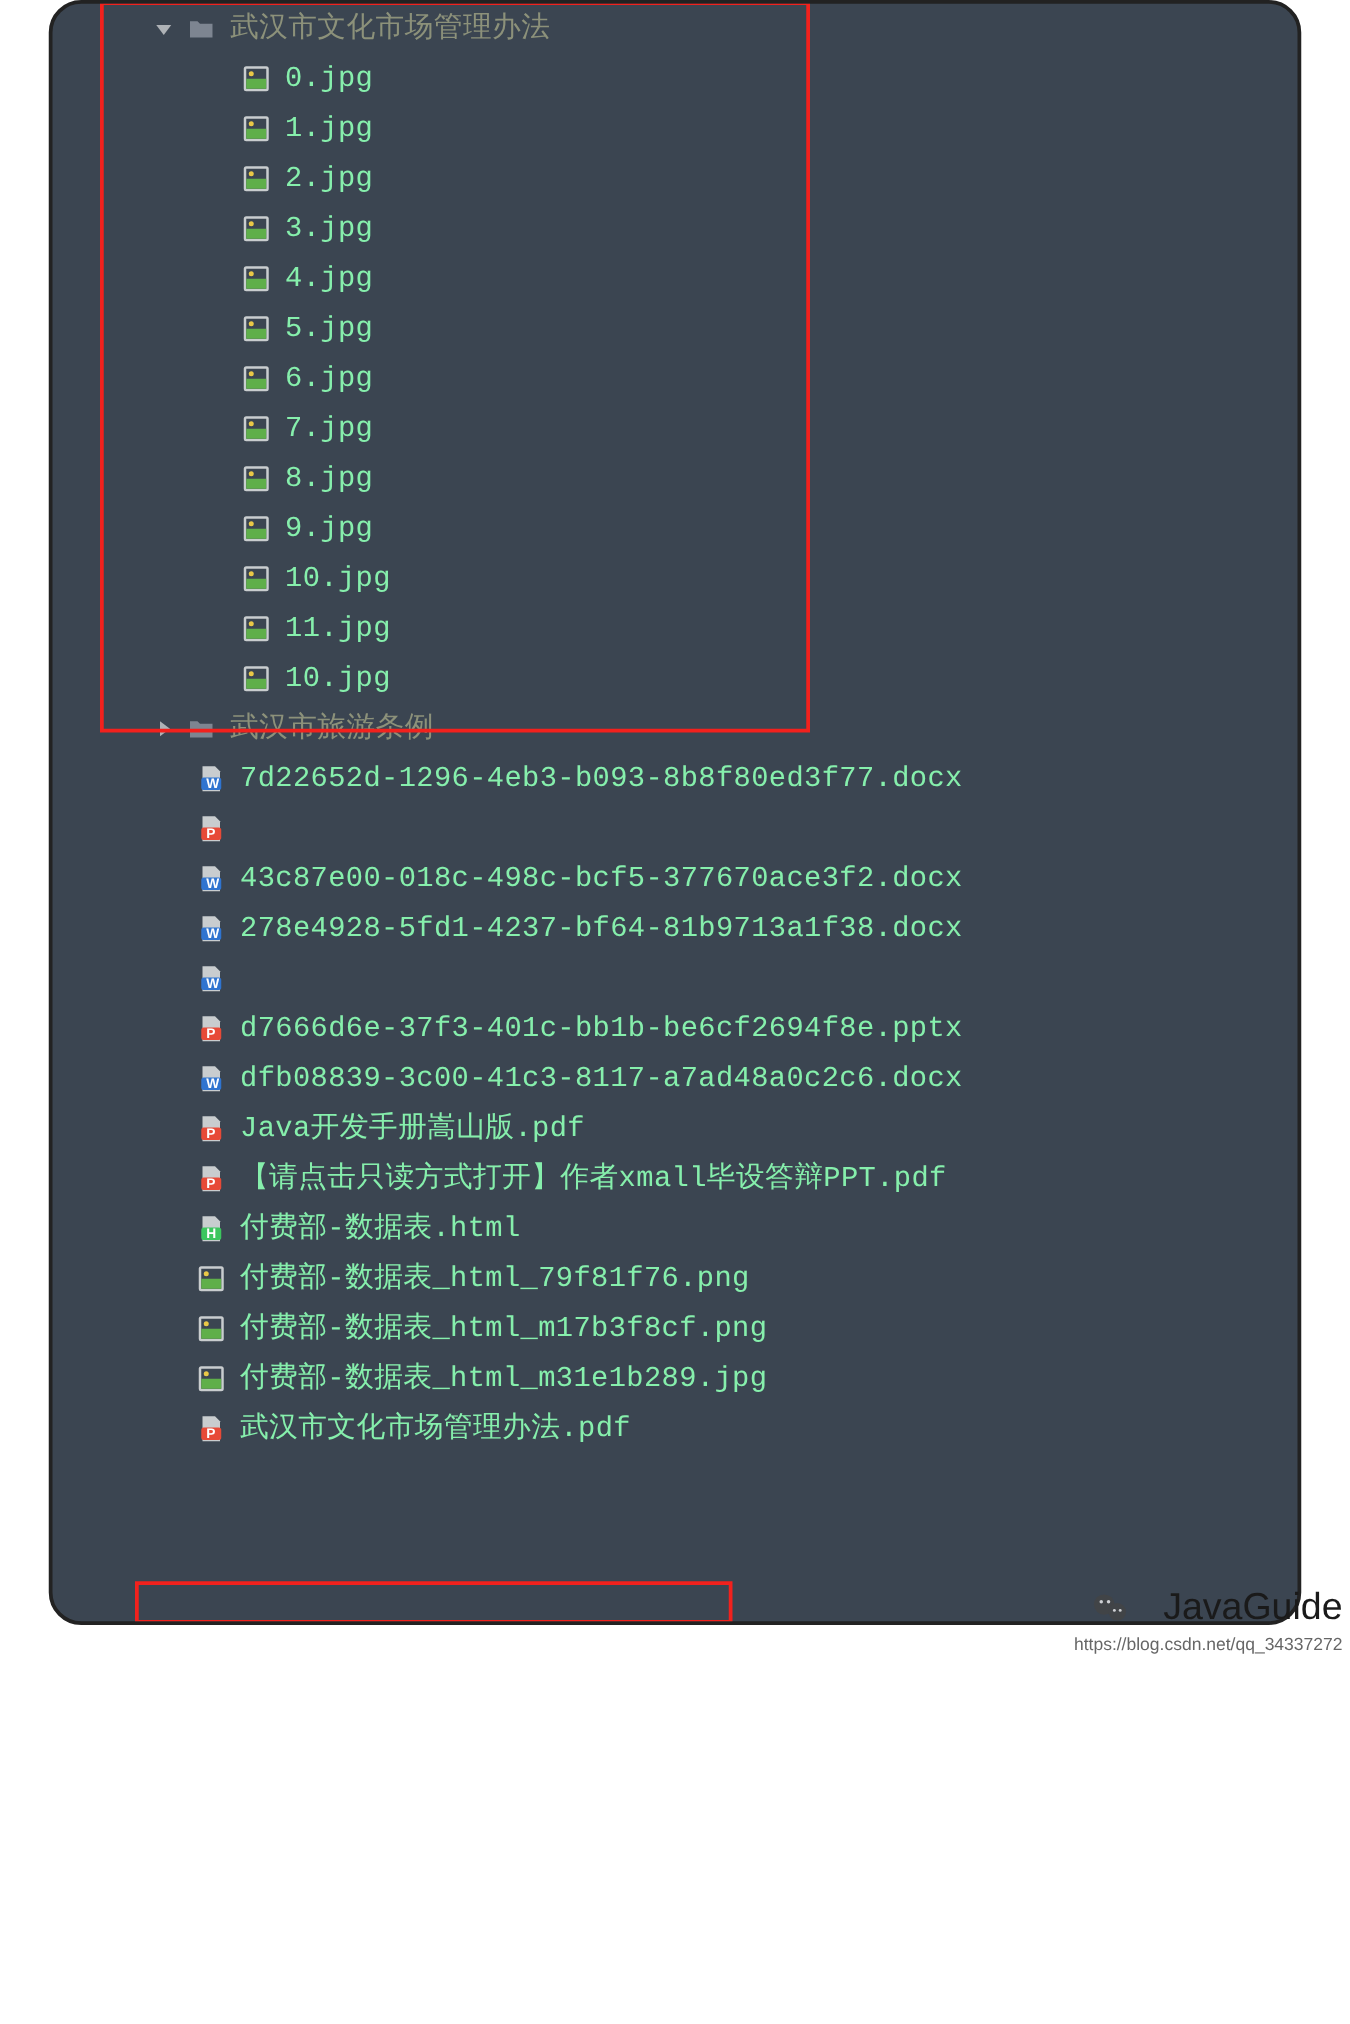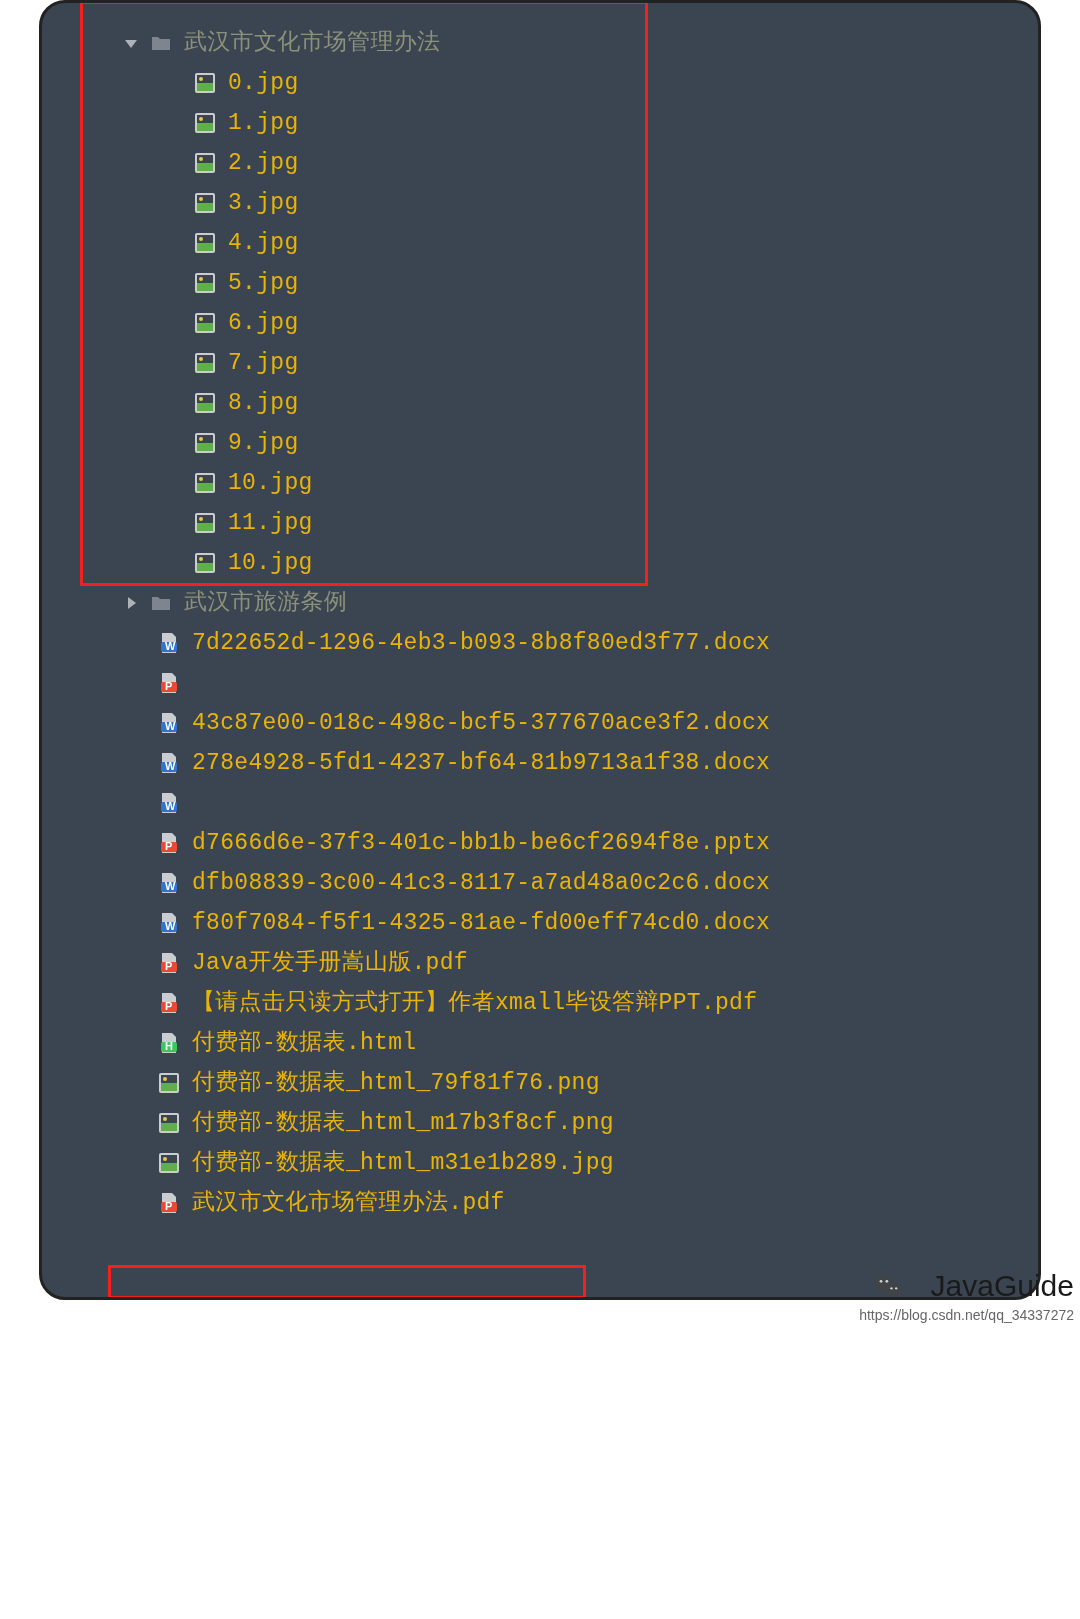--- a/index.html
+++ b/index.html
@@ -14,29 +14,29 @@
   }
   .panel-wrap {
     position: relative;
     margin: 0 auto;
     margin-top: 0px;
     width: 1002px;
     height: 1300px;
     background: #3B4551;
     border: 3px solid #222;
     border-radius: 26px;
-    padding-top: 20px;
+    padding-top: 0;
     overflow: hidden;
     box-sizing: border-box;
   }
   .row {
     display: flex;
     align-items: center;
     height: 40px;
-    color: #eab308;
+    color: #86efac;
     white-space: nowrap;
   }
   .row.folder-label {
     color: #8C917A;
   }
   .spacer-arrow { width: 78px; flex: 0 0 78px; }
   .spacer-none  { width: 116px; flex: 0 0 116px; }
   .spacer-deep  { width: 152px; flex: 0 0 152px; }
   .arrow {
     width: 22px; height: 22px;
@@ -372,29 +372,20 @@
           <svg viewBox="0 0 22 22">
             <use href="#ic-docx"></use>
           </svg>
         </span>
         <span class="label">dfb08839-3c00-41c3-8117-a7ad48a0c2c6.docx</span>
       </div>
       <div class="row">
         <span class="spacer-none"></span>
         <span class="icon">
           <svg viewBox="0 0 22 22">
-            <use href="#ic-docx"></use>
-          </svg>
-        </span>
-        <span class="label"> f80f7084-f5f1-4325-81ae-fd00eff74cd0.docx</span>
-      </div>
-      <div class="row">
-        <span class="spacer-none"></span>
-        <span class="icon">
-          <svg viewBox="0 0 22 22">
             <use href="#ic-pdf"></use>
           </svg>
         </span>
         <span class="label">Java开发手册嵩山版.pdf</span>
       </div>
       <div class="row">
         <span class="spacer-none"></span>
         <span class="icon">
           <svg viewBox="0 0 22 22">
             <use href="#ic-pdf"></use>

